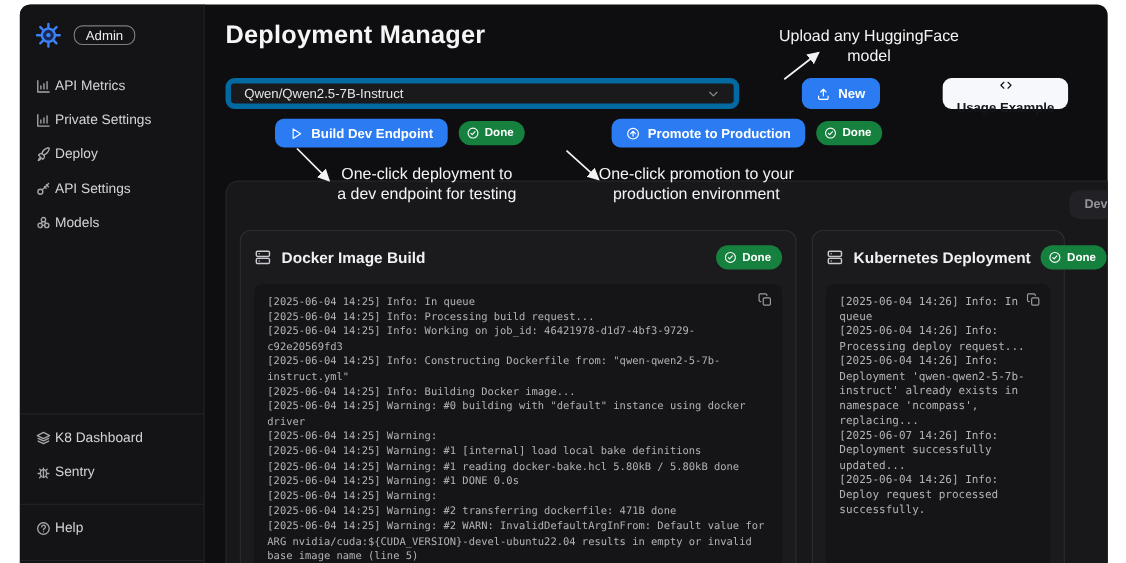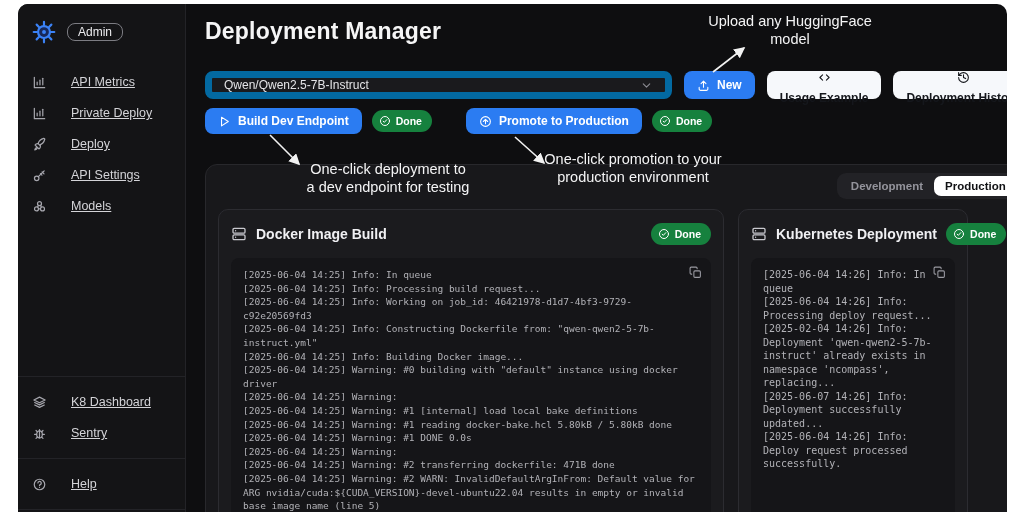--- a/index.html
+++ b/index.html
@@ -11,41 +11,41 @@
 
   
   .sidebar { width:168px; flex:0 0 168px; background:#141416; border-right:1px solid #232327;
              display:flex; flex-direction:column; padding-bottom:4px; }
   .sidebar-top { display:flex; align-items:center; gap:10px; padding:15px 12px 10px 13px; }
   .logo { width:26px; height:26px; color:#3b82f6; }
   .logo svg { width:100%; height:100%; }
   .admin-pill { border:1px solid #7c7c82; border-radius:8px; padding:1px 10px;
                 color:#ececef; font-size:12px; cursor:pointer; }
   .nav { display:flex; flex-direction:column; gap:9px; padding:16px 14px 8px 14px; }
-  .nav-item { display:flex; align-items:center; gap:24px; height:22px; color:#d4d4d8;
-              font-size:12.5px; cursor:pointer; white-space:nowrap;text-decoration:underline; }
+  .nav-item { display:flex; gap:3px; height:22px; color:#d4d4d8;
+              font-size:12.5px; cursor:pointer; white-space:nowrap; }
   .nav-icon { width:15px; height:15px; color:#a6a6ad; flex:0 0 15px; }
   .nav-icon svg { width:100%; height:100%; fill:none; stroke:currentColor; stroke-width:1.3;
                   stroke-linecap:round; stroke-linejoin:round; }
   .logo svg { fill:none; stroke:currentColor; stroke-width:2; stroke-linecap:round; }
   .spacer { flex:1; }
   .divider { border-top:1px solid #232327; margin:6px 0; }
 
   
   .main { flex:1; position:relative; padding:14px 17px 0 19px; }
   h1 { font-size:23px; font-weight:700; color:#f5f5f6; letter-spacing:.2px; }
 
   .toolbar-row { display:flex; align-items:center; margin-top:26px; gap:12px; }
-  .model-select { width:467px; height:28px; background:#1a1a1d; border:7px solid #0369a1;
+  .model-select { width:467px; height:28px; background:#1a1a1d; border:5px solid #0369a1;
                   border-radius:8px; display:flex; align-items:center; justify-content:space-between;
                   padding:0 12px; color:#e4e4e7; font-size:12px; cursor:pointer; }
   .chev { width:13px; height:13px; color:#8b8b92; }
   .btn { height:28px; border:none; border-radius:8px; font-size:12px; font-weight:700;
          font-family:"Liberation Sans",sans-serif; display:inline-flex; align-items:center;
-         gap:7px; padding:0 13px; cursor:pointer; white-space:nowrap; }
+         gap:7px; padding:0 13px; cursor:pointer; white-space:nowrap;margin-left:45px; }
   .btn-blue { background:#2b7cf2; color:#ffffff; }
   .btn-light { background:#f6f8fb; color:#15171c;flex-direction:column; }
   .btn-icon { width:13px; height:13px; display:inline-block; }
   .btn-icon svg, .chev svg { width:100%; height:100%; fill:none; stroke:currentColor;
                  stroke-width:2; stroke-linecap:round; stroke-linejoin:round; }
 
   .actions-row { display:flex; align-items:center; margin-top:9px; gap:10px; }
   .actions-row .gap { width:14px; }
   .done-badge { height:22px; background:#16813e; color:#ffffff; border-radius:999px;
                 display:inline-flex; align-items:center; gap:5px; padding:0 10px 0 7px;
@@ -79,22 +79,22 @@
   .log-line { min-height:1em; word-wrap:break-word; }
   .copy-btn { position:absolute; top:8px; right:9px; width:13px; height:13px; color:#9a9aa1;
               cursor:pointer; background:none; border:none; padding:0; }
   .copy-btn svg { width:100%; height:100%; fill:none; stroke:currentColor; stroke-width:2;
                   stroke-linecap:round; stroke-linejoin:round; }
 
   
   .overlay { position:absolute; inset:0; pointer-events:none; z-index:6; }
   .annotation { position:absolute; width:230px; text-align:center; color:#f4f4f5;
                 font-size:14.5px; line-height:18px; }
-  .ann-upload { left:657px; top:8px;text-align:center; }
-  .ann-dev { left:255px; top:156px; }
+  .ann-upload { left:657px; top:20px;text-align:center; }
+  .ann-dev { left:255px; top:146px; }
   .ann-promote { left:500px; top:146px; }
 </style>
 </head>
 <body>
 
 <div class="app">
 
   <aside class="sidebar">
     <div class="sidebar-top">
       <span class="logo"><svg viewBox="0 0 24 24" fill="none" stroke="currentColor" stroke-linecap="round" stroke-linejoin="round" stroke-width="2" style="width: 100%; height: 100%;">
@@ -117,21 +117,21 @@
           <span>API Metrics</span>
         </div>
 
         <div class="nav-item">
           <span class="nav-icon"><svg viewBox="0 0 16 16" fill="none" stroke="currentColor" stroke-linecap="round" stroke-linejoin="round" stroke-width="1.3" style="width: 100%; height: 100%;">
               <path d="M2.5 2.5v11h11"></path>
               <path d="M5.5 10.5V7.5"></path>
               <path d="M8.5 10.5v-5"></path>
               <path d="M11.5 10.5v-7"></path>
             </svg></span>
-          <span>Private Deploy</span>
+          <span>Private Settings</span>
         </div>
 
         <div class="nav-item">
           <span class="nav-icon"><svg viewBox="0 0 16 16" fill="none" stroke="currentColor" stroke-linecap="round" stroke-linejoin="round" stroke-width="1.3" style="width: 100%; height: 100%;">
               <path d="M9 9.5L6.5 7c.6-2.2 2.2-4.6 6.1-5.6.5-.1 1.1.5 1 1-1 3.9-3.4 5.5-5.6 6.1z"></path>
               <path d="M6.5 7c-1.2-.1-2.6.4-3.2 1.6l1.8 1.8M9 9.5c.1 1.2-.4 2.6-1.6 3.2L5.6 10.9"></path>
               <path d="M4.7 11.3c-1.2.4-1.7 2.5-1.7 2.5s2.1-.5 2.5-1.7"></path>
             </svg></span>
           <span>Deploy</span>
         </div>
@@ -348,21 +348,21 @@
           <div class="log log-k8s">
             <button class="copy-btn"><svg viewBox="0 0 24 24" fill="none" stroke="currentColor" stroke-linecap="round" stroke-linejoin="round" stroke-width="2" style="width: 100%; height: 100%;">
                   <rect x="9" y="9" width="12" height="12" rx="2"></rect>
                   <path d="M5 15H4a2 2 0 0 1-2-2V4a2 2 0 0 1 2-2h9a2 2 0 0 1 2 2v1"></path>
                 </svg></button>
 
               <div class="log-line">[2025-06-04 14:26] Info: In queue</div>
 
               <div class="log-line">[2025-06-04 14:26] Info: Processing deploy request...</div>
 
-              <div class="log-line">[2025-02-04 14:26] Info: Deployment 'qwen-qwen2-5-7b-instruct' already exists in namespace 'ncompass', replacing...</div>
+              <div class="log-line">[2025-06-04 14:26] Info: Deployment 'qwen-qwen2-5-7b-instruct' already exists in namespace 'ncompass', replacing...</div>
 
               <div class="log-line">[2025-06-07 14:26] Info: Deployment successfully updated...</div>
 
               <div class="log-line">[2025-06-04 14:26] Info: Deploy request processed successfully.</div>
             </div>
         </article>
       </div>
     </section>
   </main>
 

